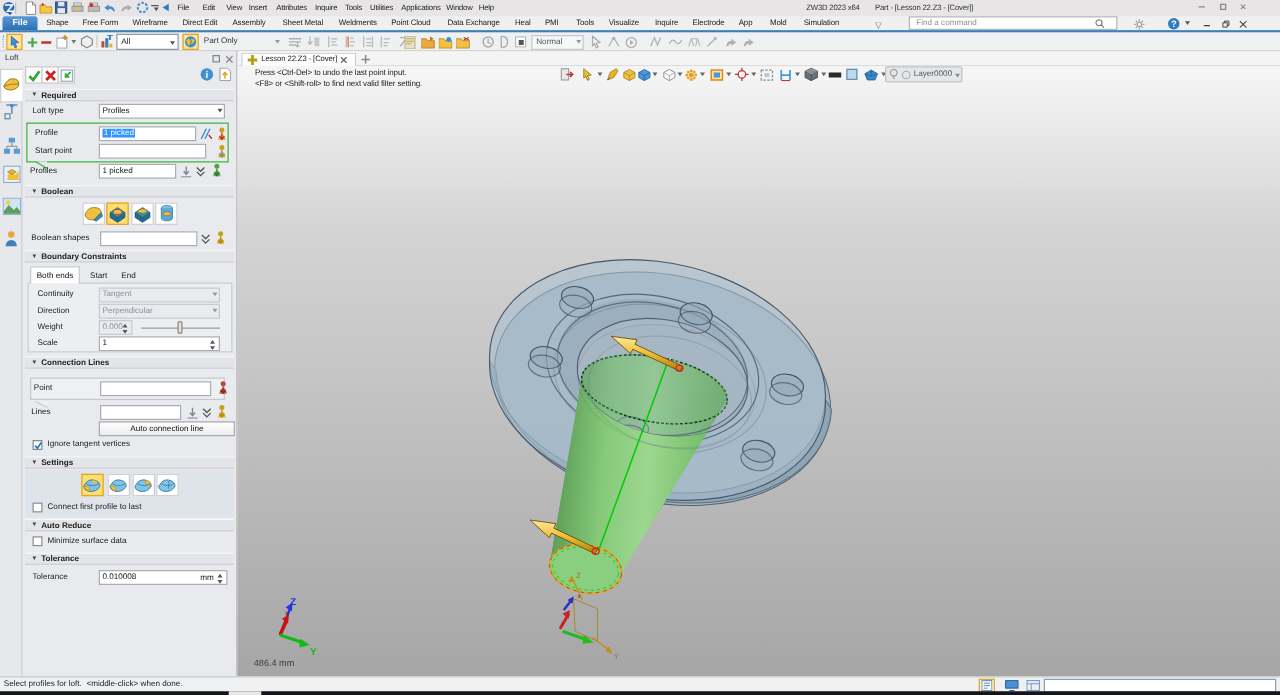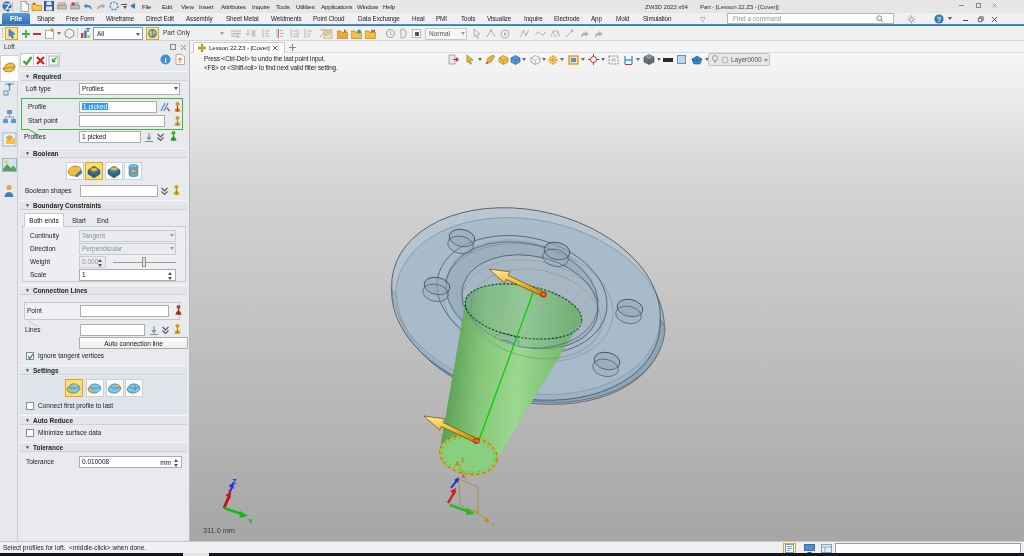--- a/index.html
+++ b/index.html
@@ -701,21 +701,21 @@
     <svg class="abs" style="left:271px;top:2px" width="8" height="9" viewBox="0 0 8 9">
         <circle cx="4" cy="3.2" r="2.6" fill="none" stroke="#999" stroke-width=".9"></circle>
         <path d="M3 6h2M3 7.5h2" stroke="#999" stroke-width=".8"></path>
       </svg>
     <svg class="abs" style="left:281px;top:3px" width="8" height="8" viewBox="0 0 8 8">
         <circle cx="4" cy="4" r="3" fill="none" stroke="#aaa" stroke-width=".9"></circle>
       </svg>
     <div class="abs" style="left:291px;top:3px;font-size:6.5px;color:#555">Layer0000</div>
     <div class="abs" style="left:324px;top:6px;width:0;height:0;border-left:2px solid transparent;border-right:2px solid transparent;border-top:3px solid #888"></div>
   </div>
-  <div class="abs" style="left:203px;top:525.5px;font-size:7.3px;color:#3a3a3a;z-index:5">311.0 mm</div>
+  <div class="abs" style="left:203px;top:525.5px;font-size:7.3px;color:#3a3a3a;z-index:5">486.4 mm</div>
   <div id="statusbar">
     <div class="abs" style="left:3px;top:2px;font-size:6.5px;color:#222">Select profiles for loft.&nbsp; &lt;middle-click&gt; when done.</div>
     <div class="abs" style="left:783px;top:0.5px;width:13px;height:11px;background:#fdf2cc;border:1px solid #d8a838"></div>
     <svg class="abs" style="left:785px;top:1.5px" width="9" height="9" viewBox="0 0 9 9">
         <rect x=".5" y=".5" width="8" height="8" fill="#fff" stroke="#5588bb" stroke-width=".8"></rect>
         <path d="M2 2.5h5M2 4.5h5M2 6.5h3" stroke="#5588bb" stroke-width=".8"></path>
       </svg>
     <svg class="abs" style="left:804px;top:2px" width="11" height="9" viewBox="0 0 11 9">
         <rect x=".5" y=".5" width="10" height="6" fill="#4a90d8" stroke="#2a5a90" stroke-width=".8"></rect>
         <path d="M3.5 8.5h4" stroke="#2a5a90" stroke-width="1"></path>

